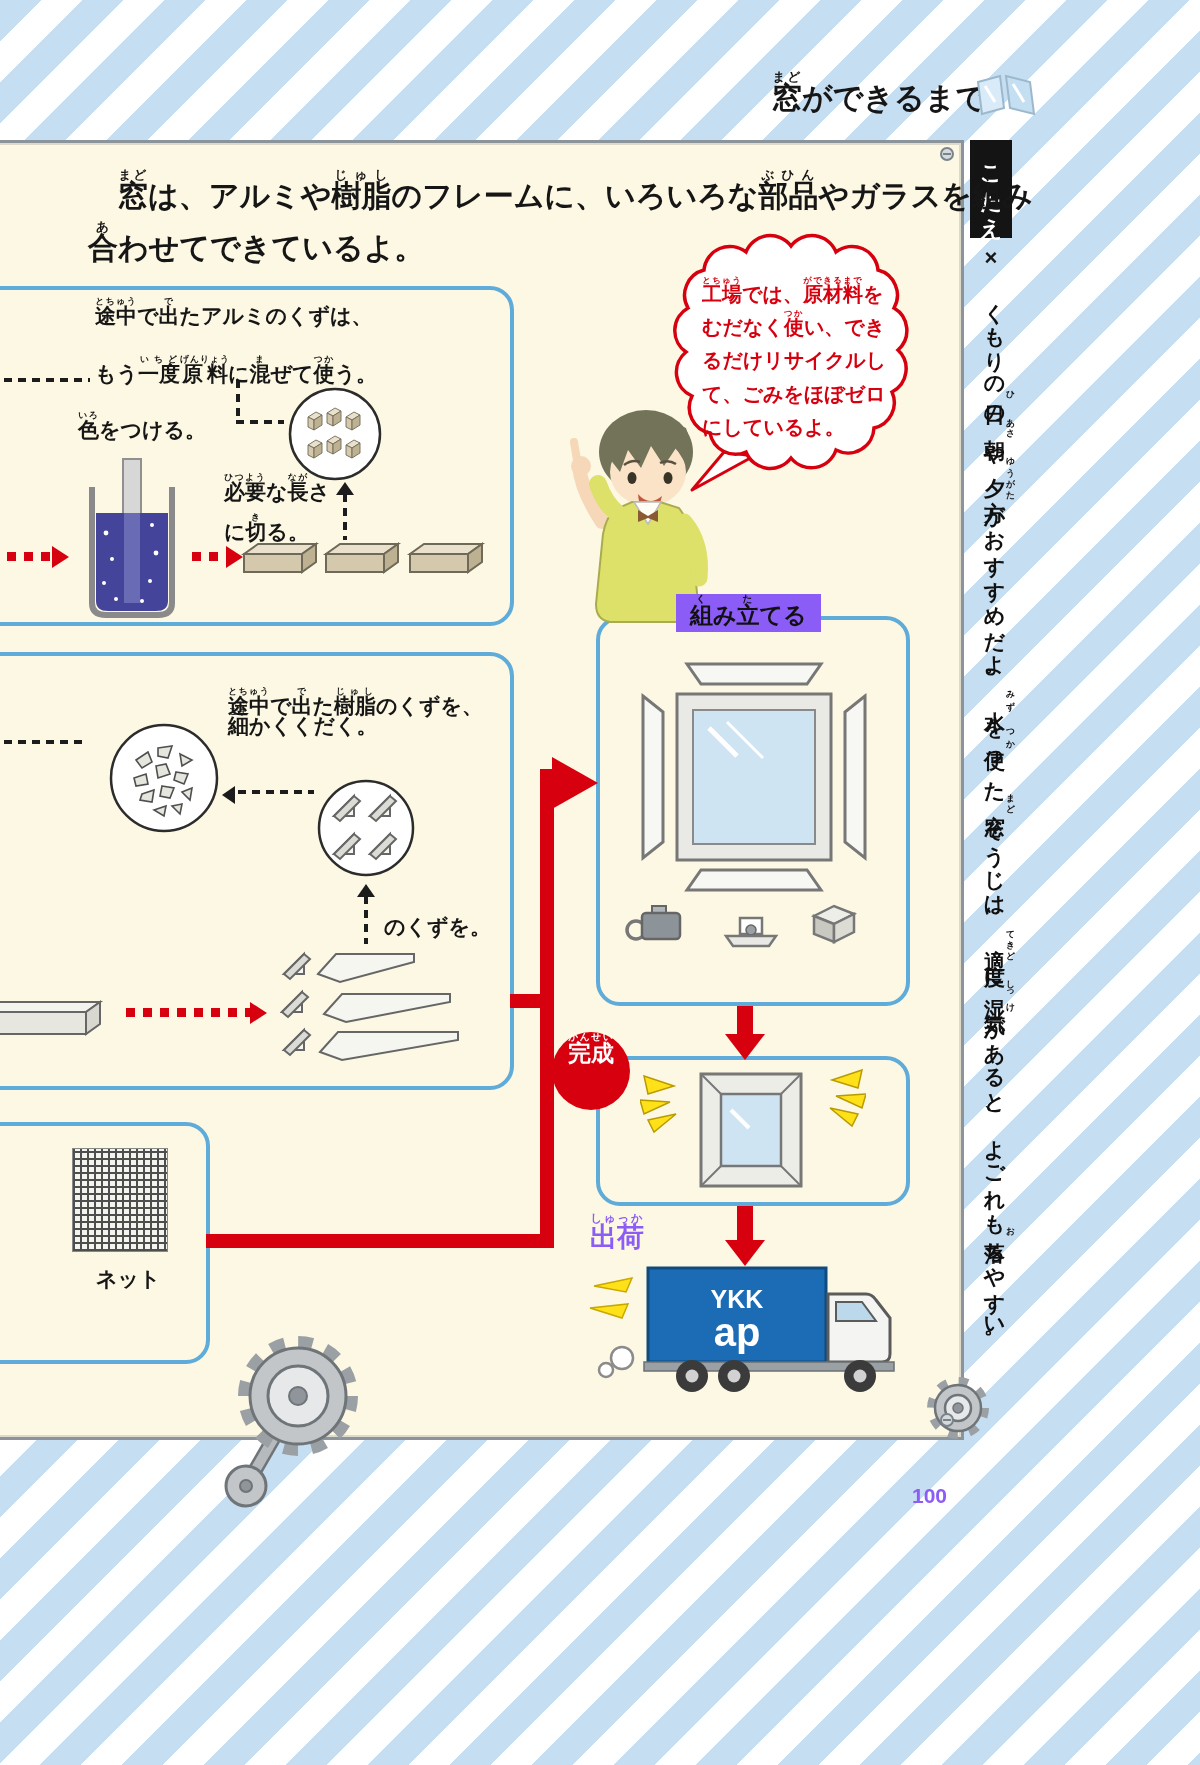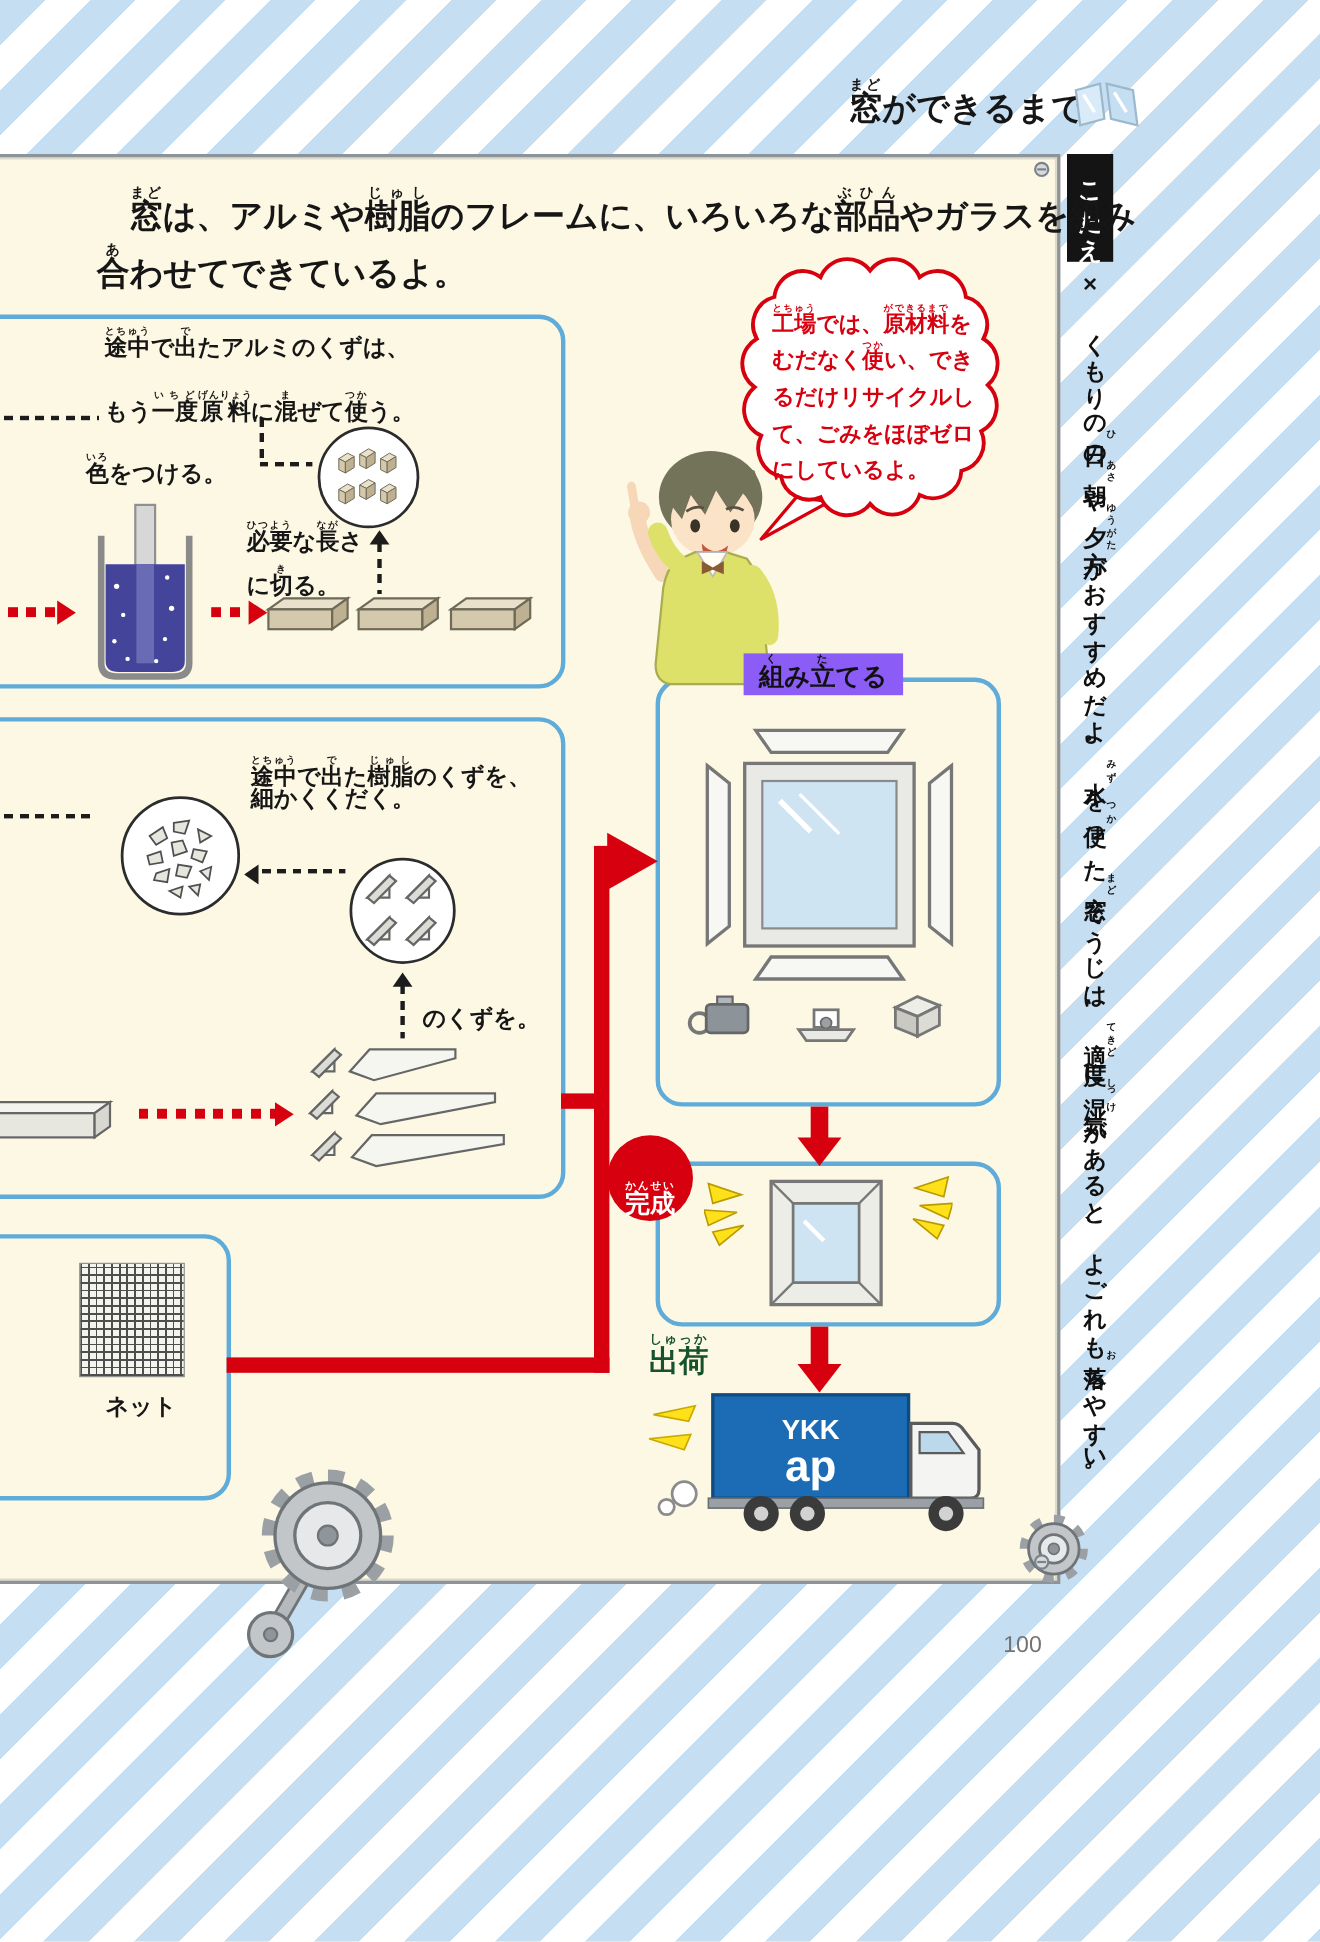--- a/index.html
+++ b/index.html
@@ -12,43 +12,43 @@
   .abs{position:absolute}
   .page-frame{left:-64px;top:140px;width:1028px;height:1300px;background:#fdf8e3;
     border:3px solid #8b949b;box-shadow:inset 0 0 0 2px #ddd9cb;z-index:0}
   .screw{width:14px;height:14px;border-radius:50%;background:#d6dadd;border:2px solid #7b838a;z-index:6}
   .screw::after{content:"";position:absolute;left:1px;right:1px;top:4px;height:2px;background:#7b838a}
   .process-box{border:4px solid #5fabd9;border-radius:24px;z-index:1;background:transparent}
   .jp{color:#161616;font-weight:600;white-space:nowrap;z-index:3;line-height:1.25}
   .fs21{font-size:21px}
   .fs26{font-size:30px;font-weight:700}
   ruby rt{font-size:0.42em;font-weight:600;letter-spacing:1px}
-  .red-text{color:#14532d}
+  .red-text{color:#8b5cf6}
   .rdash{height:9px;background:repeating-linear-gradient(90deg,#d7000f 0 9px,transparent 9px 17px);z-index:2}
   .rhead{width:0;height:0;border:11px solid transparent;border-right:none;border-left:17px solid #d7000f;z-index:2}
   .kdash-h{height:4px;background:repeating-linear-gradient(90deg,#1c1c1c 0 8px,transparent 8px 14px);z-index:2}
   .kdash-v{width:4px;background:repeating-linear-gradient(180deg,#1c1c1c 0 8px,transparent 8px 14px);z-index:2}
   .khead-up{width:0;height:0;border:9px solid transparent;border-top:none;border-bottom:13px solid #1c1c1c;z-index:2}
   .khead-left{width:0;height:0;border:9px solid transparent;border-left:none;border-right:13px solid #1c1c1c;z-index:2}
   .rline{background:#d7000f;z-index:2}
   .big-rhead{width:0;height:0;border-top:26px solid transparent;border-bottom:26px solid transparent;border-left:46px solid #d7000f;z-index:2}
   .down-head{width:0;height:0;border-left:20px solid transparent;border-right:20px solid transparent;border-top:26px solid #d7000f;z-index:2}
   .vtext{writing-mode:vertical-rl;text-orientation:mixed}
   .kotae-box{width:42px;height:98px;background:#141414;color:#fff;display:flex;align-items:center;justify-content:center;
     font-size:22px;font-weight:700;z-index:3}
   .answer-col{writing-mode:vertical-rl;font-size:21px;font-weight:600;color:#101010;line-height:1.2;z-index:3;letter-spacing:1px}
-  .badge{width:78px;height:78px;border-radius:50%;background:#d7000f;color:#fff;display:flex;align-items:flex-end;justify-content:center;
+  .badge{width:78px;height:78px;border-radius:50%;background:#d7000f;color:#fff;display:flex;align-items:flex-start;justify-content:center;
     z-index:5;font-size:23px;font-weight:700;text-align:center}
   .assemble-label{background:#8b5cf6;color:#111;font-size:23px;font-weight:700;padding:2px 14px;z-index:4;white-space:nowrap}
   .net-grid{background-color:#f4f4ee;z-index:2;
     background-image:repeating-linear-gradient(0deg,#4e4e4e 0 1.6px,transparent 1.6px 7px),
                      repeating-linear-gradient(90deg,#4e4e4e 0 1.6px,transparent 1.6px 7px);
     border:1px solid #888}
   .bubble-text{font-size:20px;font-weight:700;color:#d7000f;line-height:1.66;z-index:4;white-space:normal}
-  .page-num{font-size:21px;font-weight:400;color:#737373;z-index:3}
+  .page-num{font-size:21px;font-weight:700;color:#8b5cf6;z-index:3}
   svg{z-index:3;position:absolute}
 </style>
 </head>
 <body>
 
 <div class="abs page-frame"></div>
 <div class="abs screw" style="left:940px;top:147px"></div>
 <div class="abs screw" style="left:940px;top:1413px"></div>
 
 <div class="abs jp fs26" style="left:772px;top:70px;z-index:3"><ruby>窓<rt>まど</rt></ruby>ができるまで</div>

